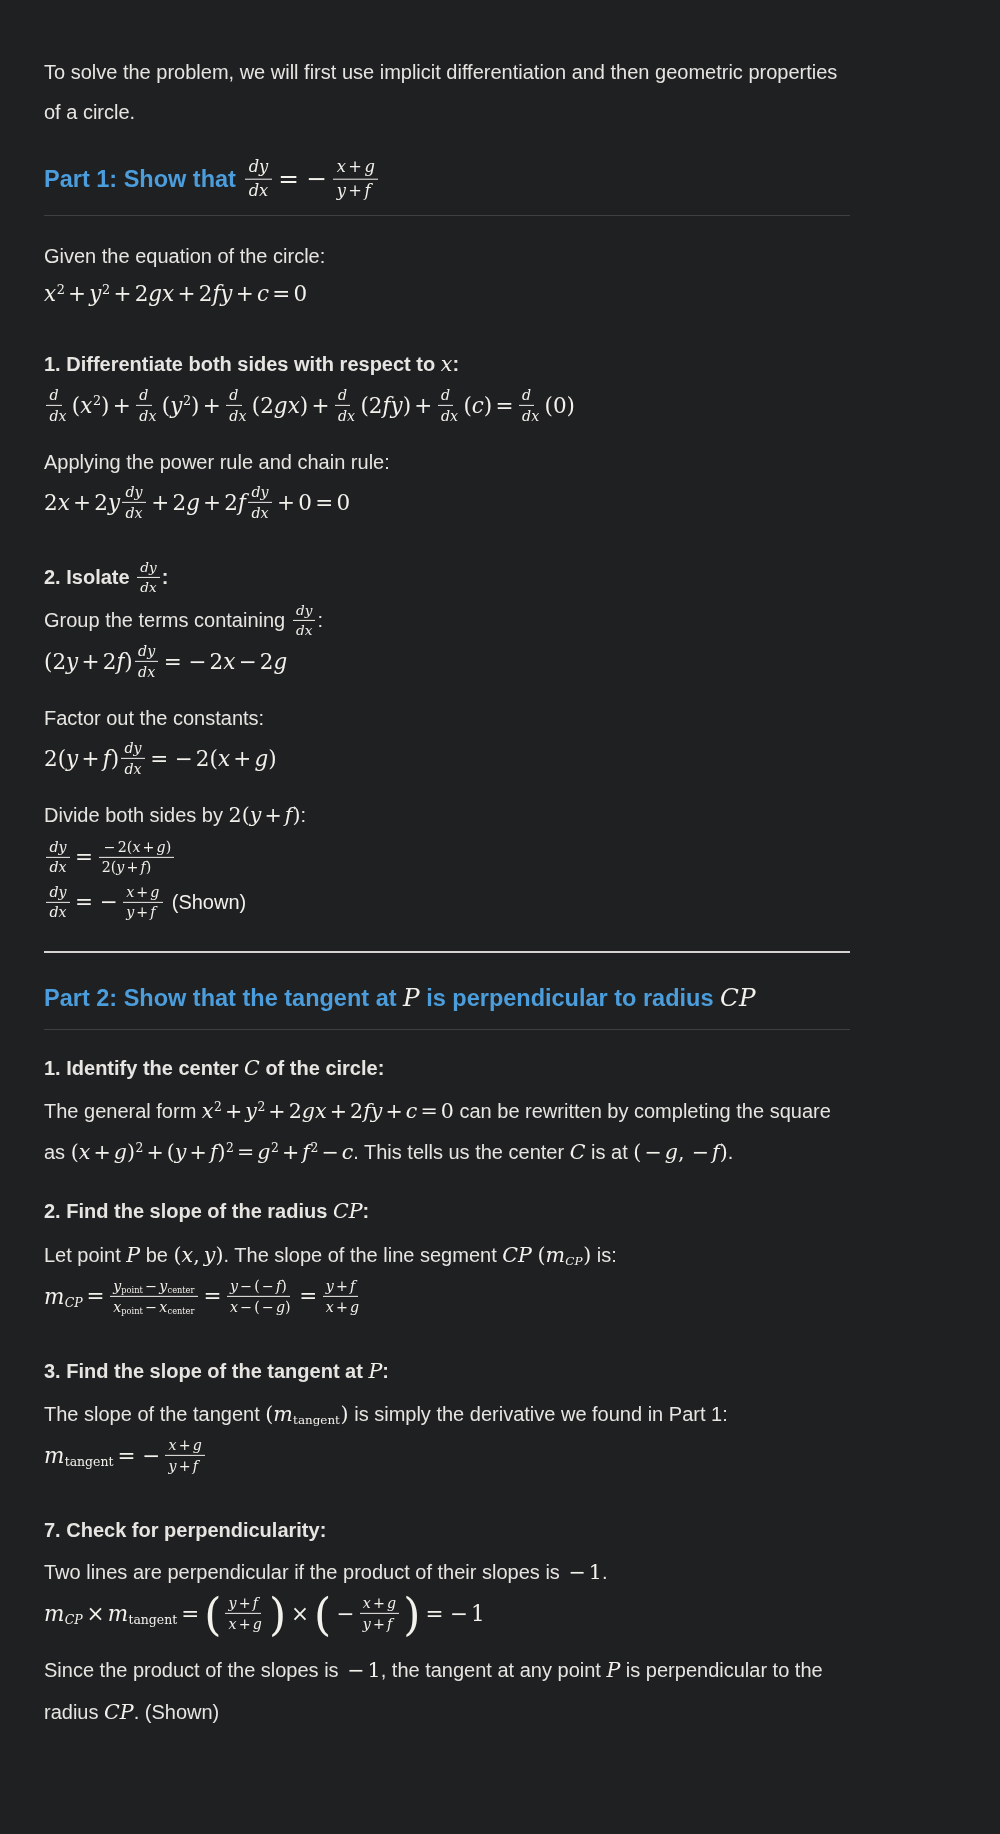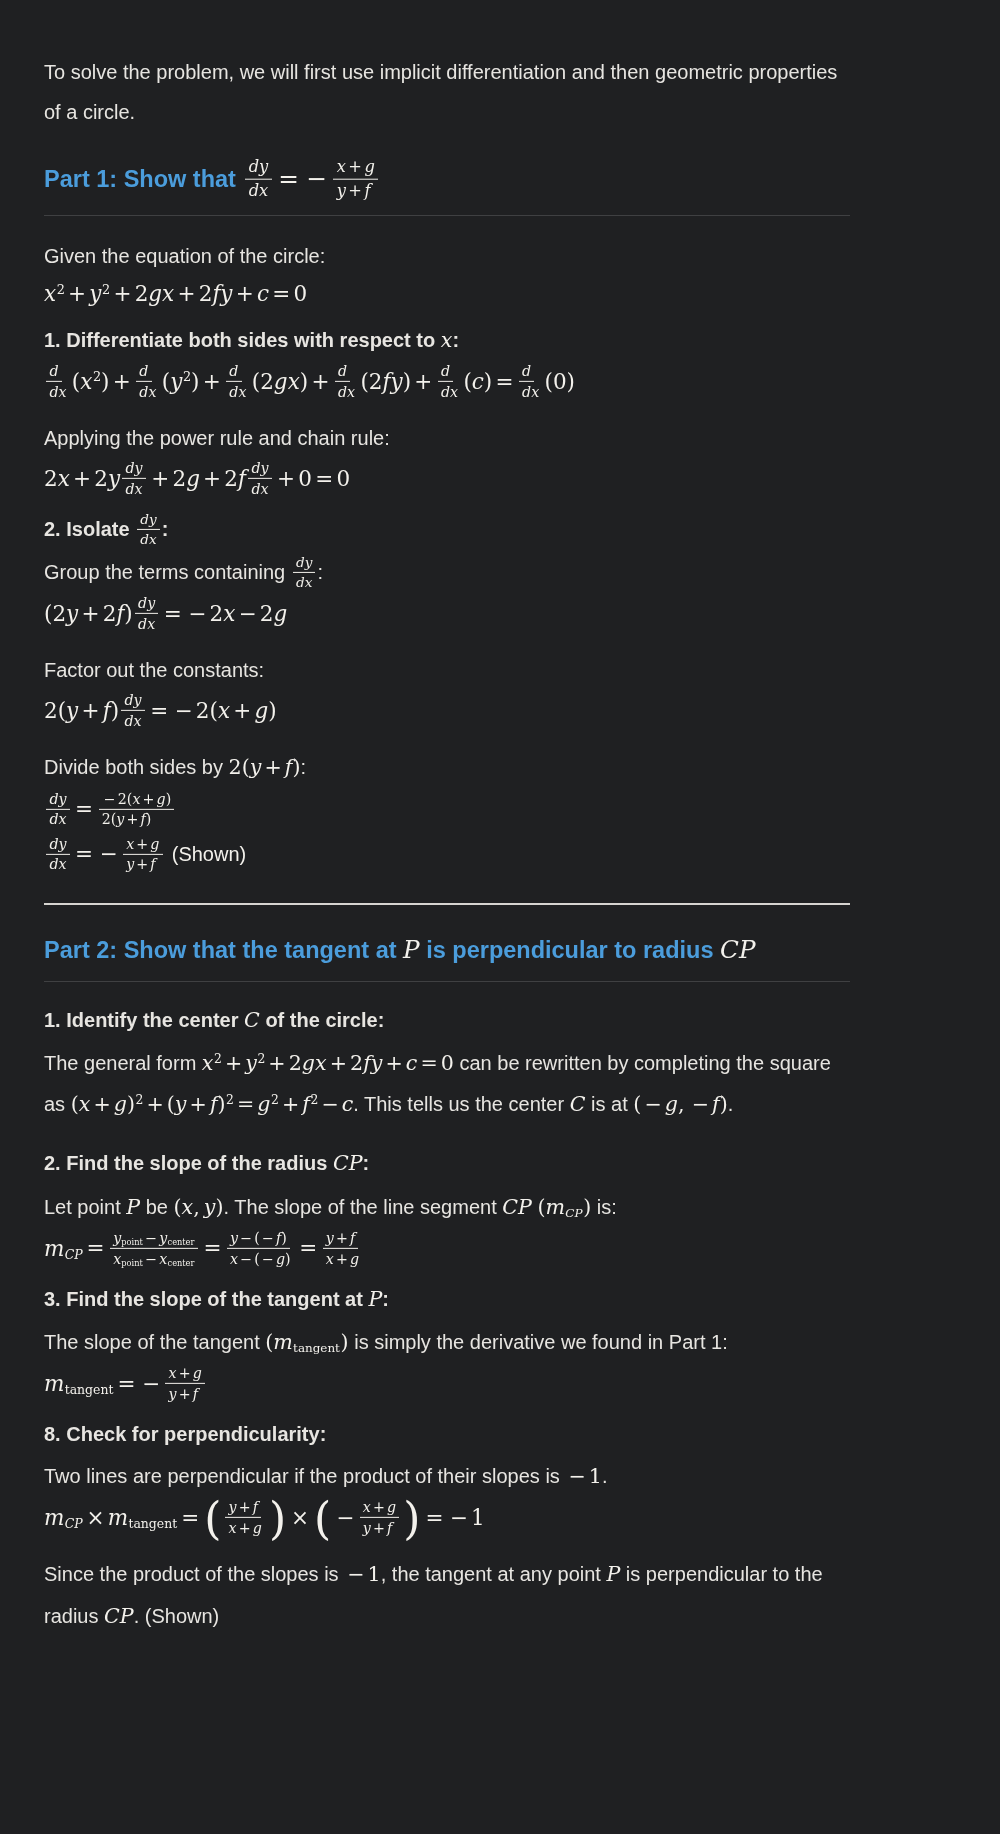--- a/index.html
+++ b/index.html
@@ -19,21 +19,21 @@
     margin:26px 0 0;padding:0 0 12px;
     border-bottom:1px solid var(--ruleSubtle,#3f4042);
   }
   .hrB{border:0;height:2px;background:var(--ruleBright,#d6d4d1);margin:28px 0 0}
   .hrB + .h3{margin-top:26px}
   .h3 + .p{margin-top:20px}
   .step + .p{margin-top:2px}
   .p + .math,.step + .math{margin-top:2px}
   .math + .math{margin-top:6px}
   .math + .p{margin-top:16px}
-  .math + .step{margin-top:10px}
+  .math + .step{margin-top:34px}
   
   .math{
     font-family:"DejaVu Serif",serif;font-size:21.5px;line-height:1.5;
     color:var(--math,#f3f1ec);margin:16px 0 0;
   }
   .im{font-family:"DejaVu Serif",serif;color:var(--math,#f3f1ec);font-weight:400;font-size:1.03em}
   .h3 .im{font-size:1.05em;font-weight:400}
   .tb{font-weight:400}
   .mv{font-style:italic}
   .mo{margin:0 .15em}
@@ -140,21 +140,21 @@
       </span><span class="mo">=</span><span class="mfrac">
         <span class="mfnum"><i class="mv">y</i><span class="mo">+</span><i class="mv">f</i></span>
         <span class="mfden"><i class="mv">x</i><span class="mo">+</span><i class="mv">g</i></span>
       </span></div>
     <p class="step"><span class="tr">3. Find the slope of the tangent at </span><span class="im"><i class="mv">P</i></span><span class="tr">:</span></p>
     <p class="p"><span class="tr">The slope of the tangent </span><span class="im"><span class="mn">(</span><i class="mv">m</i><sub class="msub mrm">tangent</sub><span class="mn">)</span></span><span class="tr"> is simply the derivative we found in Part 1:</span></p>
     <div class="math"><i class="mv">m</i><sub class="msub mrm">tangent</sub><span class="mo">=</span><span class="mo">−</span><span class="mfrac">
         <span class="mfnum"><i class="mv">x</i><span class="mo">+</span><i class="mv">g</i></span>
         <span class="mfden"><i class="mv">y</i><span class="mo">+</span><i class="mv">f</i></span>
       </span></div>
-    <p class="step"><span class="tr">8. Check for perpendicularity:</span></p>
+    <p class="step"><span class="tr">7. Check for perpendicularity:</span></p>
     <p class="p"><span class="tr">Two lines are perpendicular if the product of their slopes is </span><span class="im"><span class="mo">−</span><span class="mn">1</span></span><span class="tr">.</span></p>
     <div class="math"><i class="mv">m</i><sub class="msub"><i class="mv">C</i><i class="mv">P</i></sub><span class="mo">×</span><i class="mv">m</i><sub class="msub mrm">tangent</sub><span class="mo">=</span><span class="mbig">(</span><span class="mfrac">
         <span class="mfnum"><i class="mv">y</i><span class="mo">+</span><i class="mv">f</i></span>
         <span class="mfden"><i class="mv">x</i><span class="mo">+</span><i class="mv">g</i></span>
       </span><span class="mbig">)</span><span class="mo">×</span><span class="mbig">(</span><span class="mo">−</span><span class="mfrac">
         <span class="mfnum"><i class="mv">x</i><span class="mo">+</span><i class="mv">g</i></span>
         <span class="mfden"><i class="mv">y</i><span class="mo">+</span><i class="mv">f</i></span>
       </span><span class="mbig">)</span><span class="mo">=</span><span class="mo">−</span><span class="mn">1</span></div>
     <p class="p"><span class="tr">Since the product of the slopes is </span><span class="im"><span class="mo">−</span><span class="mn">1</span></span><span class="tr">, the tangent at any point </span><span class="im"><i class="mv">P</i></span><span class="tr"> is perpendicular to the radius </span><span class="im"><i class="mv">C</i><i class="mv">P</i></span><span class="tr">. (Shown)</span></p>
   </main>

